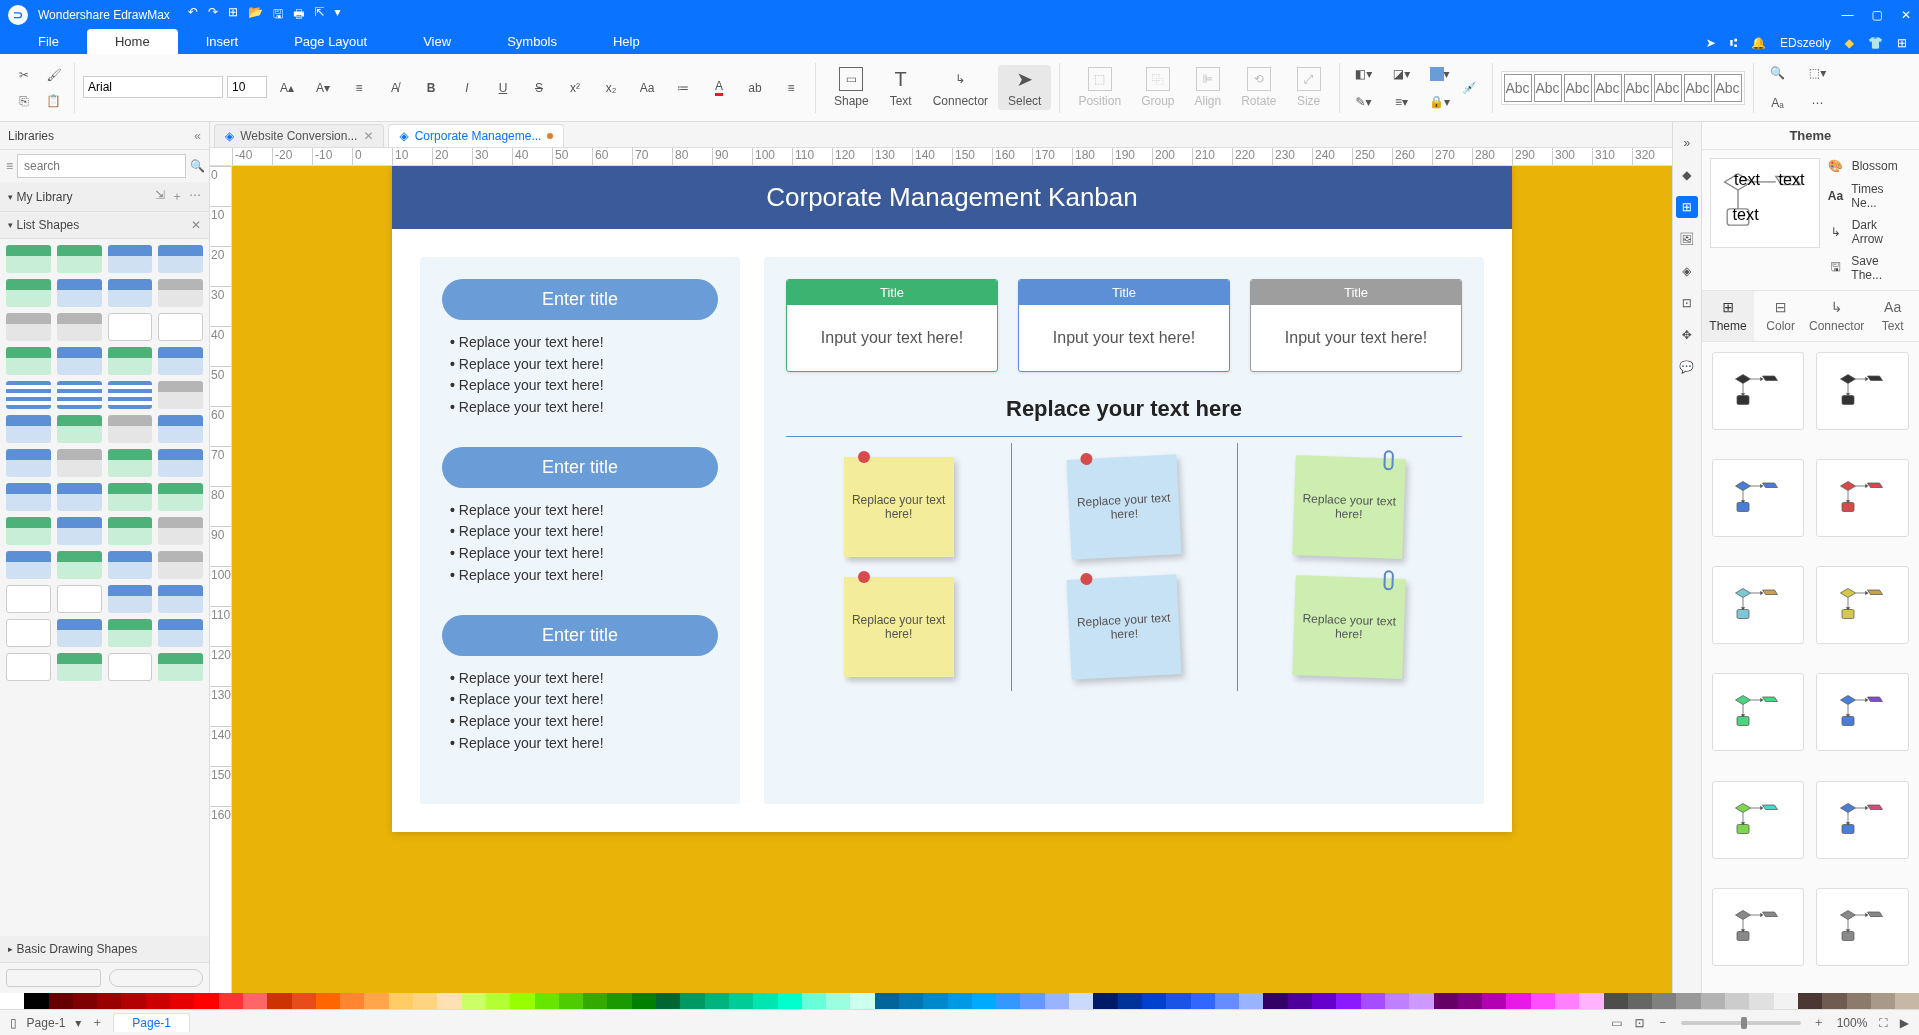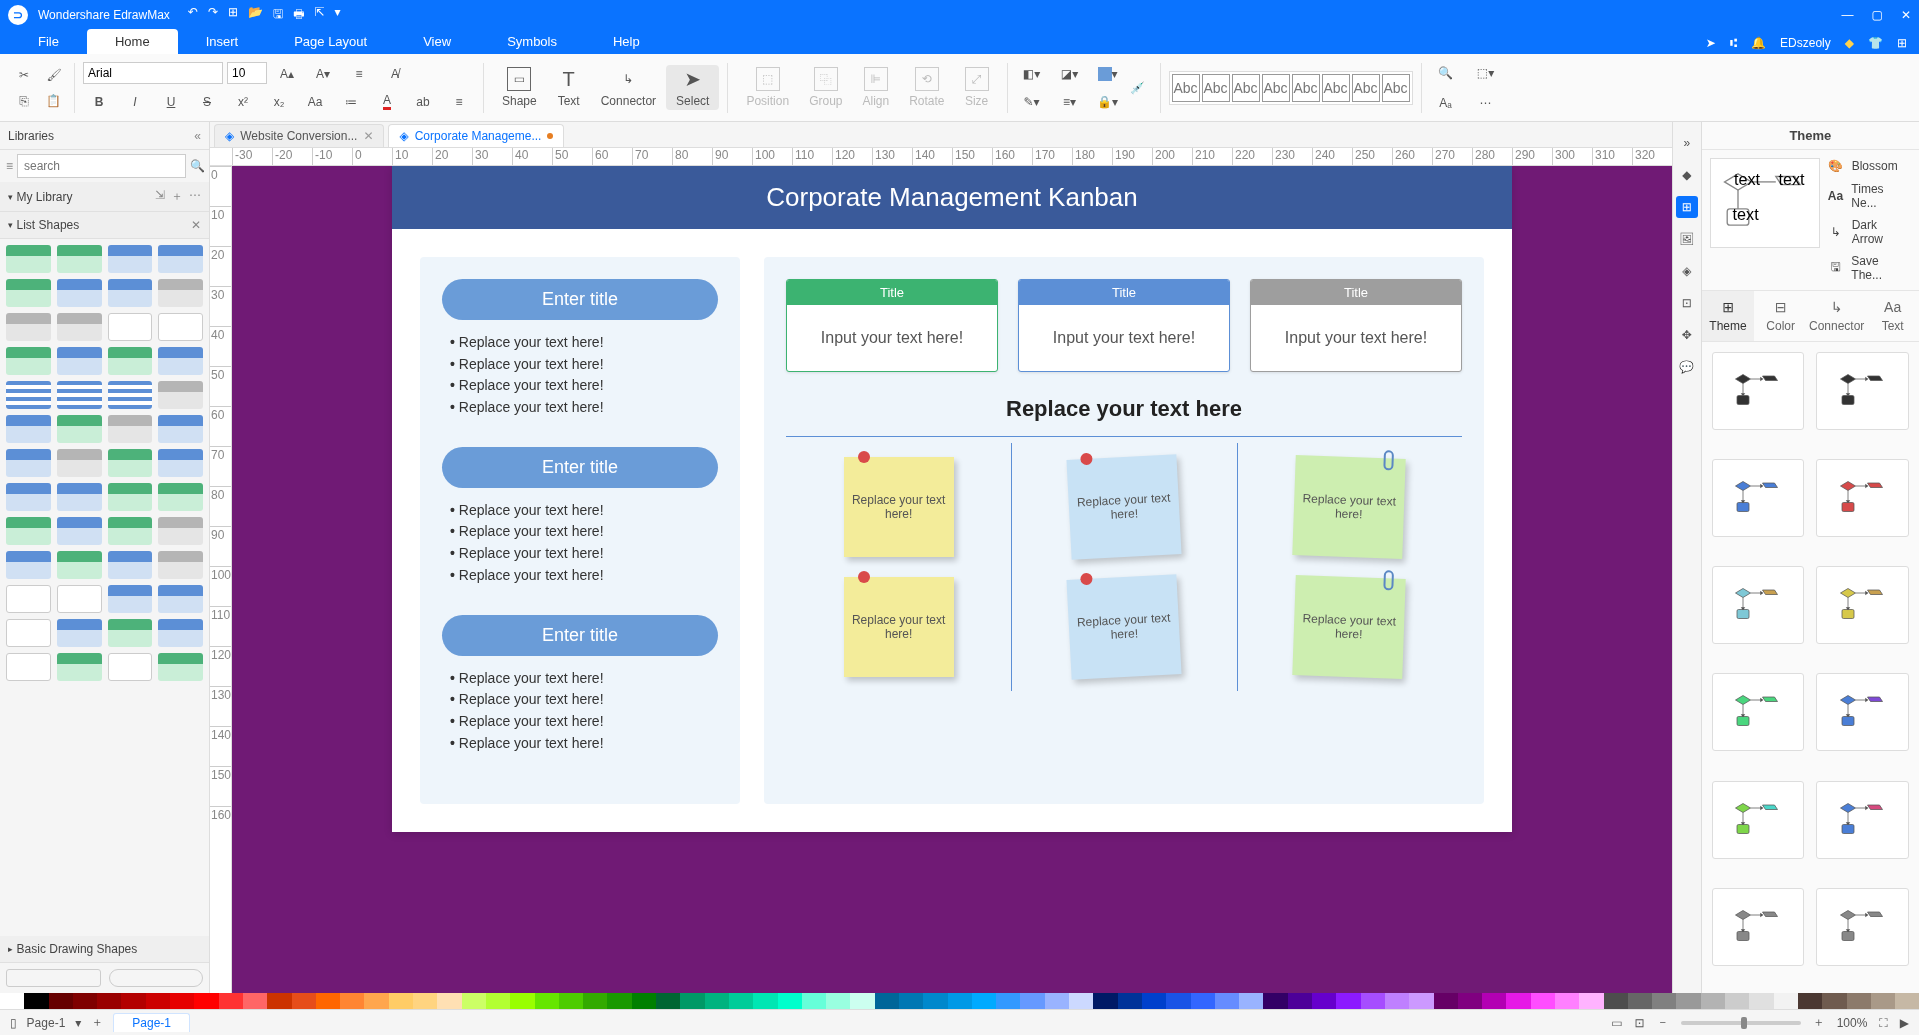--- a/index.html
+++ b/index.html
@@ -51,21 +51,21 @@
 .tabstrip{height:26px;background:#f5f5f5;display:flex;align-items:flex-end;border-bottom:1px solid #ddd}
 .tabstrip .doctab{padding:4px 10px;background:#eee;border:1px solid #ddd;border-bottom:none;display:flex;align-items:center;gap:6px;font-size:11px;color:#555;margin-left:4px;border-radius:4px 4px 0 0}
 .tabstrip .doctab.active{background:#fff;color:#0a73ff}
 .tabstrip .doctab .dot{width:6px;height:6px;background:#e67e22;border-radius:50%}
 .tabstrip .doctab .close{color:#999}
 .rulerH{height:18px;background:#fff;border-bottom:1px solid #ddd;display:flex;font-size:8px;color:#888;overflow:hidden;padding-left:22px}
 .rulerH span{width:40px;border-left:1px solid #ccc;padding-left:2px}
 .canvaswrap{flex:1;display:flex;overflow:hidden}
 .rulerV{width:22px;background:#fff;border-right:1px solid #ddd;display:flex;flex-direction:column;font-size:8px;color:#888}
 .rulerV span{height:40px;border-top:1px solid #ccc;padding:1px}
-.canvas{flex:1;overflow:auto;background:#701a75;padding:0 60px 44px;position:relative}
+.canvas{flex:1;overflow:auto;background:#eab308;padding:0 60px 44px;position:relative}
 .page{width:1120px;background:#fff;box-shadow:0 2px 8px rgba(0,0,0,.15);margin:0 auto}
 .page .banner{background:#3a5a9a;color:#fff;text-align:center;padding:16px;font-size:26px}
 .page .body{display:flex;gap:24px;padding:28px;background:#fff}
 .page .leftcol{width:320px;background:#eef5fb;border-radius:4px;padding:22px}
 .page .pill{background:#6a9cd8;color:#fff;text-align:center;padding:10px;border-radius:22px;font-size:18px;margin-bottom:12px}
 .page .bullets{margin:0 0 28px 8px}
 .page .bullets li{list-style:none;font-size:14px;color:#333;line-height:1.55}
 .page .bullets li::before{content:"• ";font-weight:bold}
 .page .rightcol{flex:1;background:#eef5fb;border-radius:4px;padding:22px;position:relative}
 .page .cards{display:flex;gap:20px;margin-bottom:24px}
@@ -160,21 +160,21 @@
 </div>
 
 <div class="ribbon">
   <div class="twocol">
     <div class="cell">✂</div>
     <div class="cell">🖌</div>
     <div class="cell">⎘</div>
     <div class="cell">📋</div>
   </div>
   <div class="sep"></div>
-  <div style="display:flex;flex-direction:column;gap:4px">
+  <div style="display:flex;gap:4px">
     <div style="display:flex;gap:4px">
       <input class="combo" style="width: 140px;" value="Arial">
       <input class="combo" style="width: 40px;" value="10">
       <div class="cell">A▴</div>
       <div class="cell">A▾</div>
       <div class="cell">≡</div>
       <div class="cell">A̸</div>
     </div>
     <div style="display:flex;gap:4px">
       <div class="cell">
@@ -378,21 +378,21 @@
           <span>Website Conversion...</span>
           <span class="close">✕</span>
         </div>
       <div class="doctab active">
           <span>◈</span>
           <span>Corporate Manageme...</span>
           <span class="dot"></span>
         </div>
     </div>
     <div class="rulerH" id="rulerH">
-        <span>-30</span>
+        <span>-40</span>
         <span>-20</span>
         <span>-10</span>
         <span>0</span>
         <span>10</span>
         <span>20</span>
         <span>30</span>
         <span>40</span>
         <span>50</span>
         <span>60</span>
         <span>70</span>

